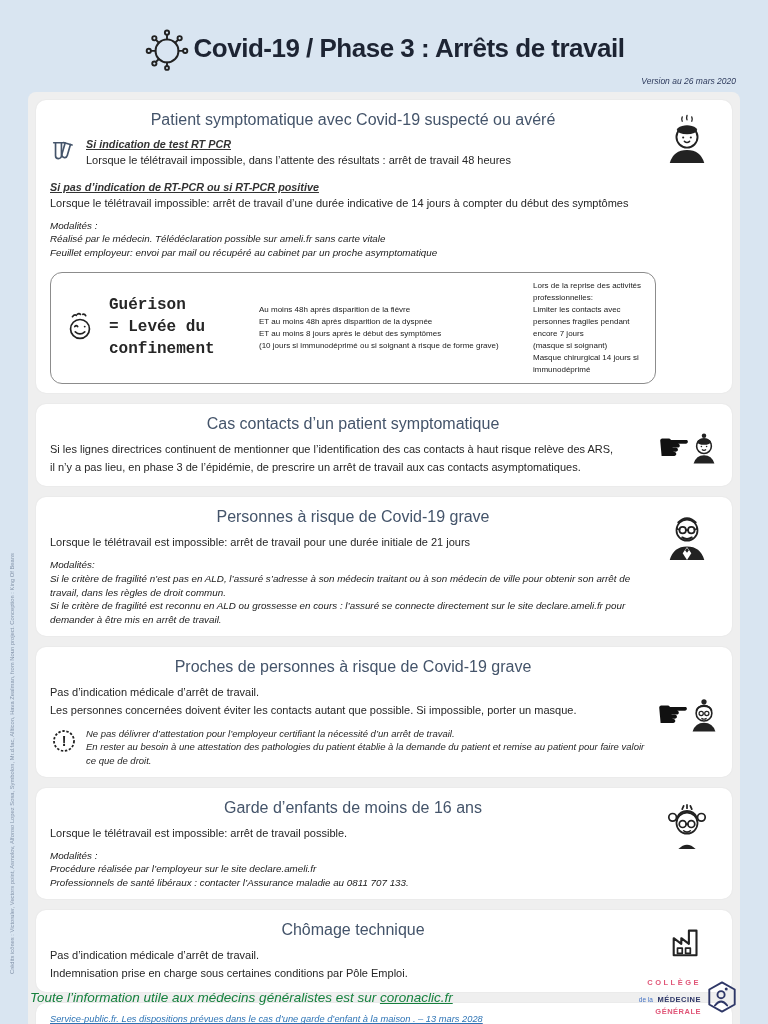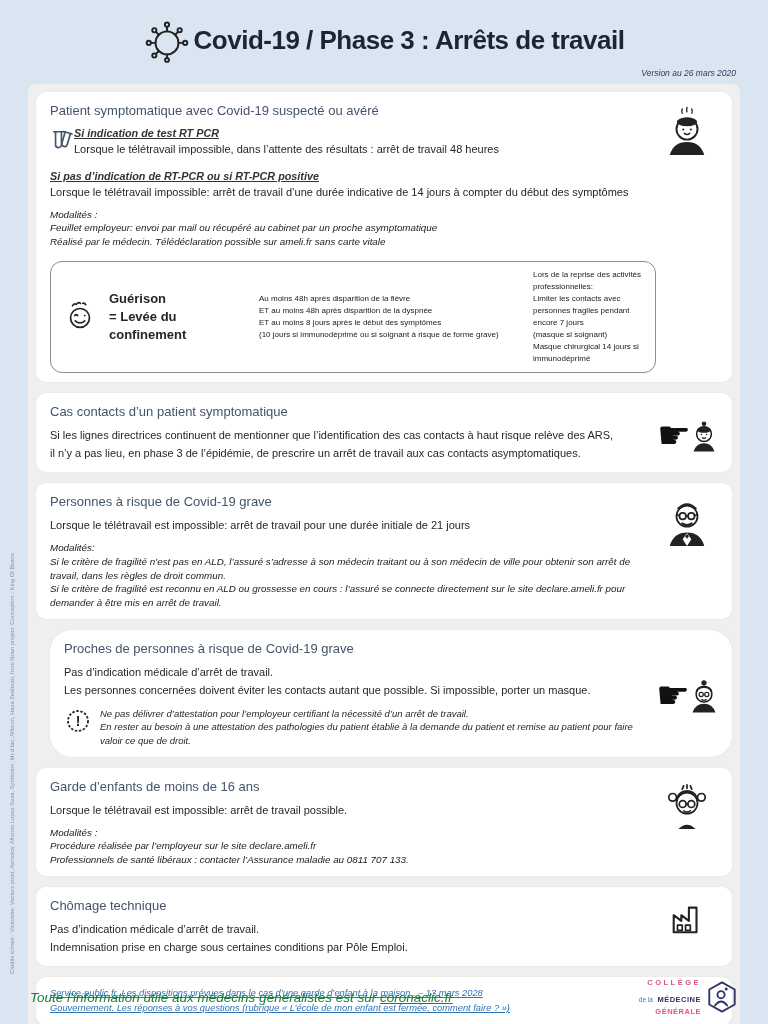--- a/index.html
+++ b/index.html
@@ -2,38 +2,38 @@
 <html><head>
 <meta charset="utf-8">
 <style>
   html,body{margin:0;padding:0;}
   body{
     width:768px;height:1024px;position:relative;overflow:hidden;
     background:#d9e5f1;color:#262626;
     font-family:"Liberation Sans",sans-serif;
   }
   
-  .header{padding-top:16px;display:flex;justify-content:center;align-items:center;gap:4px;}
+  .header{padding-top:24px;display:flex;justify-content:center;align-items:center;gap:4px;}
   .page-title{font-size:26px;font-weight:bold;color:#1d2433;letter-spacing:-0.5px;}
   .version{text-align:right;margin:4px 32px 6px 0;font-size:8.5px;font-style:italic;color:#2d3a5c;}
   
   .container{margin:0 28px;background:#efefef;border-radius:8px;padding:8px;}
   .section{background:#fff;border-radius:10px;padding:9px 14px;margin-bottom:11px;display:flex;box-shadow:0 0 2px rgba(0,0,0,.07);}
   .section:last-child{margin-bottom:0;}
   .sec-content{flex:1;min-width:0;}
   .sec-icon{width:62px;flex:0 0 62px;display:flex;align-items:flex-start;justify-content:center;padding-top:4px;}
-  .sec-title{color:#44546a;font-size:13px;margin:2px 0 9px;}
+  .sec-title{color:#44546a;font-size:16px;margin:2px 0 9px;text-align:center;}
   .body-text{font-size:11px;margin:3px 0;line-height:1.35;}
   .modalites{font-style:italic;font-size:9.8px;line-height:1.4;margin-top:8px;color:#1a1a1a;}
   .sub-title{font-style:italic;text-decoration:underline;font-weight:bold;font-size:10.8px;color:#333;}
-  .pcr-row{display:flex;gap:0;align-items:flex-start;margin:2px 0 10px;}
-  .indent4{margin-left:14px;border-radius:22px;}
+  .pcr-row{display:flex;gap:12px;align-items:flex-start;margin:2px 0 10px;}
+  .indent4{margin-left:0;}
   
   .guerison-box{border:1.5px solid #8c8c8c;border-radius:12px;padding:7px 12px;margin-top:12px;display:flex;align-items:center;gap:12px;}
-  .guerison-title{font-weight:bold;font-size:13px;line-height:1.35;width:138px;flex:0 0 138px;}
+  .guerison-title{font-weight:bold;font-size:16px;line-height:1.35;width:138px;flex:0 0 138px;font-family:Liberation Mono, monospace;}
   .small-col{font-size:8px;line-height:1.5;color:#1a1a1a;}
   .col-criteria{width:262px;flex:0 0 262px;}
   .col-reprise{flex:1;}
   
   .warning-row{display:flex;gap:8px;align-items:flex-start;margin-top:9px;}
   .warning-text{font-style:italic;font-size:9.5px;line-height:1.45;}
   
   .hand-group{display:flex;align-items:center;}
   .hand-glyph{font-family:"DejaVu Sans",sans-serif;font-size:38px;line-height:1;color:#111;}
   
@@ -102,22 +102,22 @@
         </span>
         <div>
           <div class="sub-title">Si indication de test RT PCR</div>
           <div class="body-text">Lorsque le télétravail impossible, dans l’attente des résultats : arrêt de travail 48 heures</div>
         </div>
       </div>
       <div class="sub-title">Si pas d’indication de RT-PCR ou si RT-PCR positive</div>
       <div class="body-text">Lorsque le télétravail impossible: arrêt de travail d’une durée indicative de 14 jours à compter du début des symptômes</div>
       <div class="modalites">
         <div>Modalités :</div>
+        <div>Réalisé par le médecin. Télédéclaration possible sur ameli.fr sans carte vitale</div>
         <div>Feuillet employeur: envoi par mail ou récupéré au cabinet par un proche asymptomatique</div>
-        <div>Réalisé par le médecin. Télédéclaration possible sur ameli.fr sans carte vitale</div>
       </div>
 
       <div class="guerison-box">
         <span>
           <svg width="34" height="36" viewBox="0 0 36 38">
             <g stroke="#222" stroke-width="1.8" fill="none" stroke-linecap="round">
               <circle cx="18" cy="20" r="10"></circle>
               <path d="M10 7 q2 -2.5 4 -1.5"></path>
                 <path d="M15 4.5 q2 -1.5 3.5 0"></path>
                 <path d="M21 4.5 q2 -.5 3 1.5"></path>

